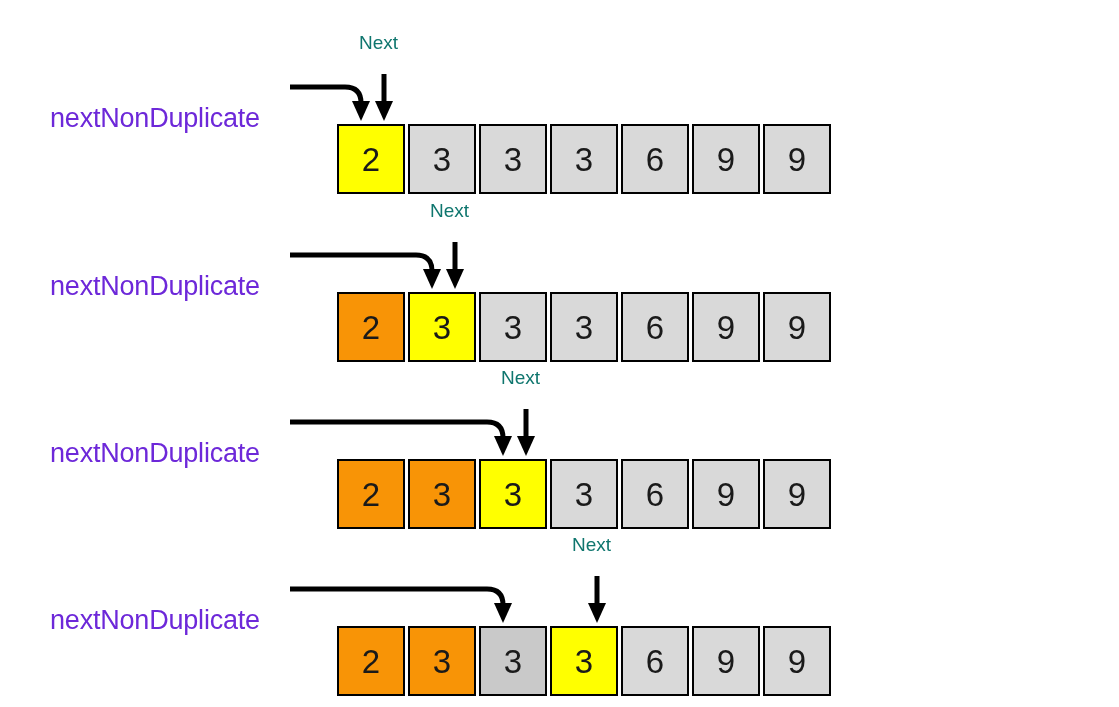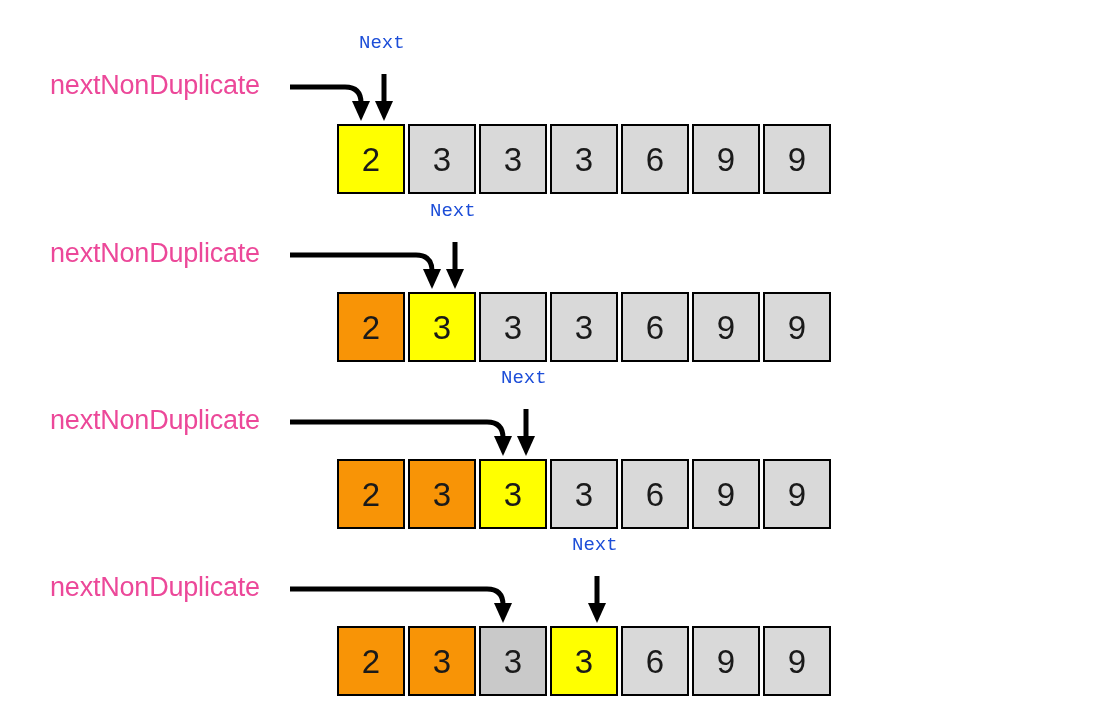--- a/index.html
+++ b/index.html
@@ -24,29 +24,30 @@
   .row {
     position: absolute;
     left: 0;
     top: 0;
     width: 1119px;
   }
   .ptr-label {
     position: absolute;
     font-family: "Liberation Sans", sans-serif;
     font-size: 27px;
-    color: #ec4899;
+    color: #6d28d9;
     white-space: nowrap;
     letter-spacing: -0.2px;
+    margin-top: 33px;
   }
   .next-label {
     position: absolute;
-    font-family: Liberation Mono, monospace;
+    font-family: Liberation Sans, sans-serif;
     font-size: 19px;
-    color: #1d4ed8;
+    color: #0f766e;
     white-space: nowrap;
   }
   .cells {
     position: absolute;
     display: flex;
   }
   .cell {
     width: 68px;
     height: 70px;
     border: 2px solid #000000;

